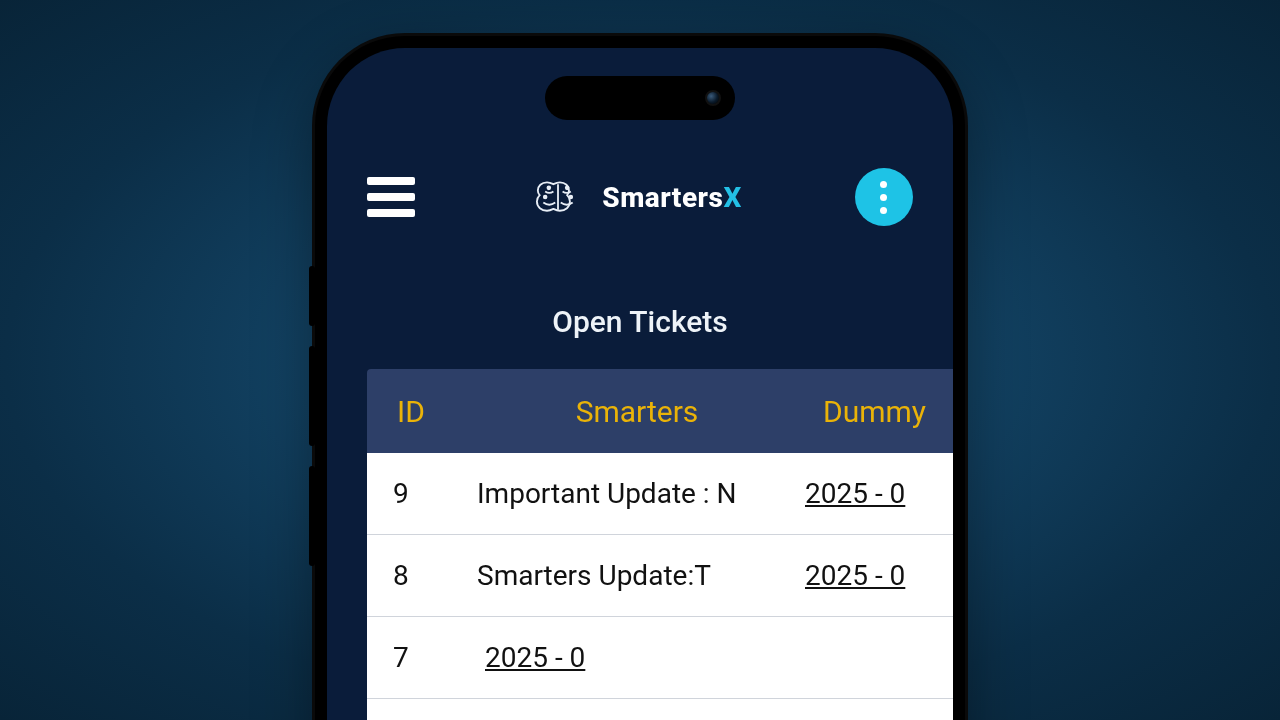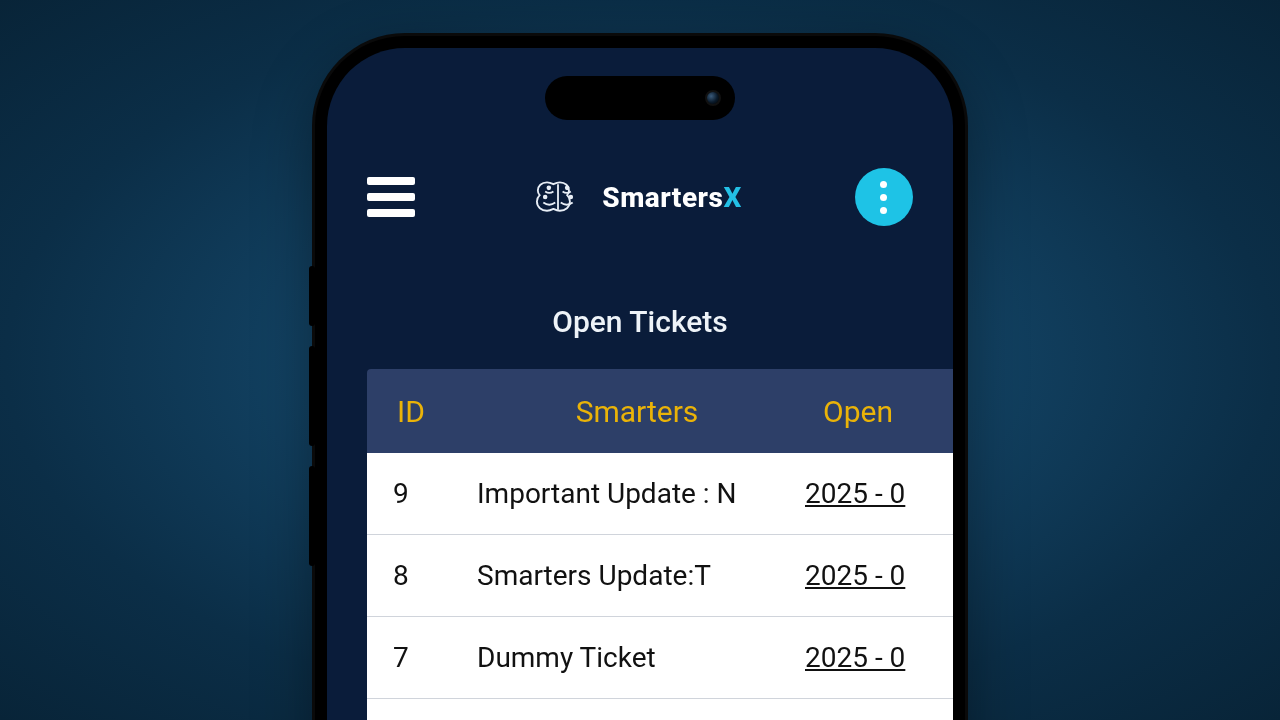--- a/index.html
+++ b/index.html
@@ -178,36 +178,35 @@
         <span class="dot"></span>
       </div>
     </div>
 
     <h2 class="section-title">Open Tickets</h2>
 
     <div class="table-wrap">
       <div class="thead">
         <div class="th-id">ID</div>
         <div class="th-subject">Smarters</div>
-        <div class="th-date">Open</div>
+        <div class="th-date">Dummy</div>
       </div>
       <div class="tbody" id="tbody">
           <div class="trow">
             <div class="c-id">9</div>
             <div class="c-subject">Important Update : N</div>
             <div class="c-date">2025 - 0</div>
           </div>
           <div class="trow">
             <div class="c-id">8</div>
             <div class="c-subject">Smarters Update:T</div>
             <div class="c-date">2025 - 0</div>
           </div>
           <div class="trow">
             <div class="c-id">7</div>
-            <div class="c-subject">Dummy Ticket</div>
             <div class="c-date">2025 - 0</div>
           </div>
           <div class="trow"></div>
         </div>
     </div>
 
   </div>
 </div>
 
 </body></html>

